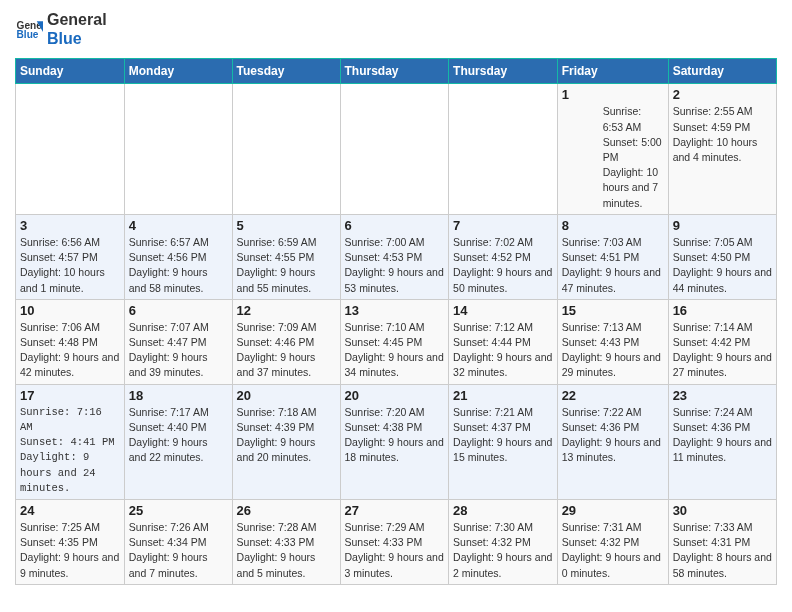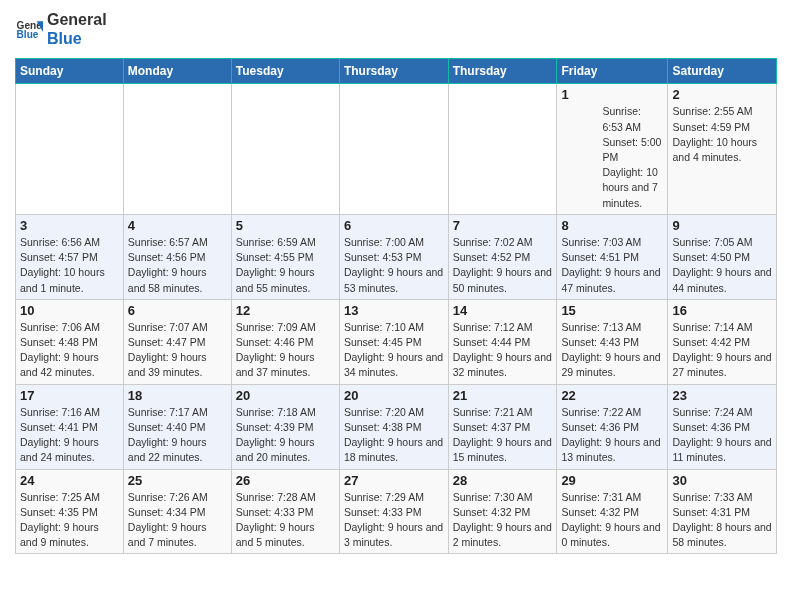--- a/index.html
+++ b/index.html
@@ -227,21 +227,21 @@
         <td>
           <div class="day-num">16</div>
           <div class="day-info" style="white-space: pre-line;">Sunrise: 7:14 AM
 Sunset: 4:42 PM
 Daylight: 9 hours and 27 minutes.</div>
         </td>
       </tr>
       <tr>
         <td>
           <div class="day-num">17</div>
-          <div class="day-info" style="white-space: pre-line;">Sunrise: 7:16 AM
+          <div class="day-info" style="white-space: pre-line; font-family: Liberation Mono, monospace;">Sunrise: 7:16 AM
 Sunset: 4:41 PM
 Daylight: 9 hours and 24 minutes.</div>
         </td>
         <td>
           <div class="day-num">18</div>
           <div class="day-info" style="white-space: pre-line;">Sunrise: 7:17 AM
 Sunset: 4:40 PM
 Daylight: 9 hours and 22 minutes.</div>
         </td>
         <td>

